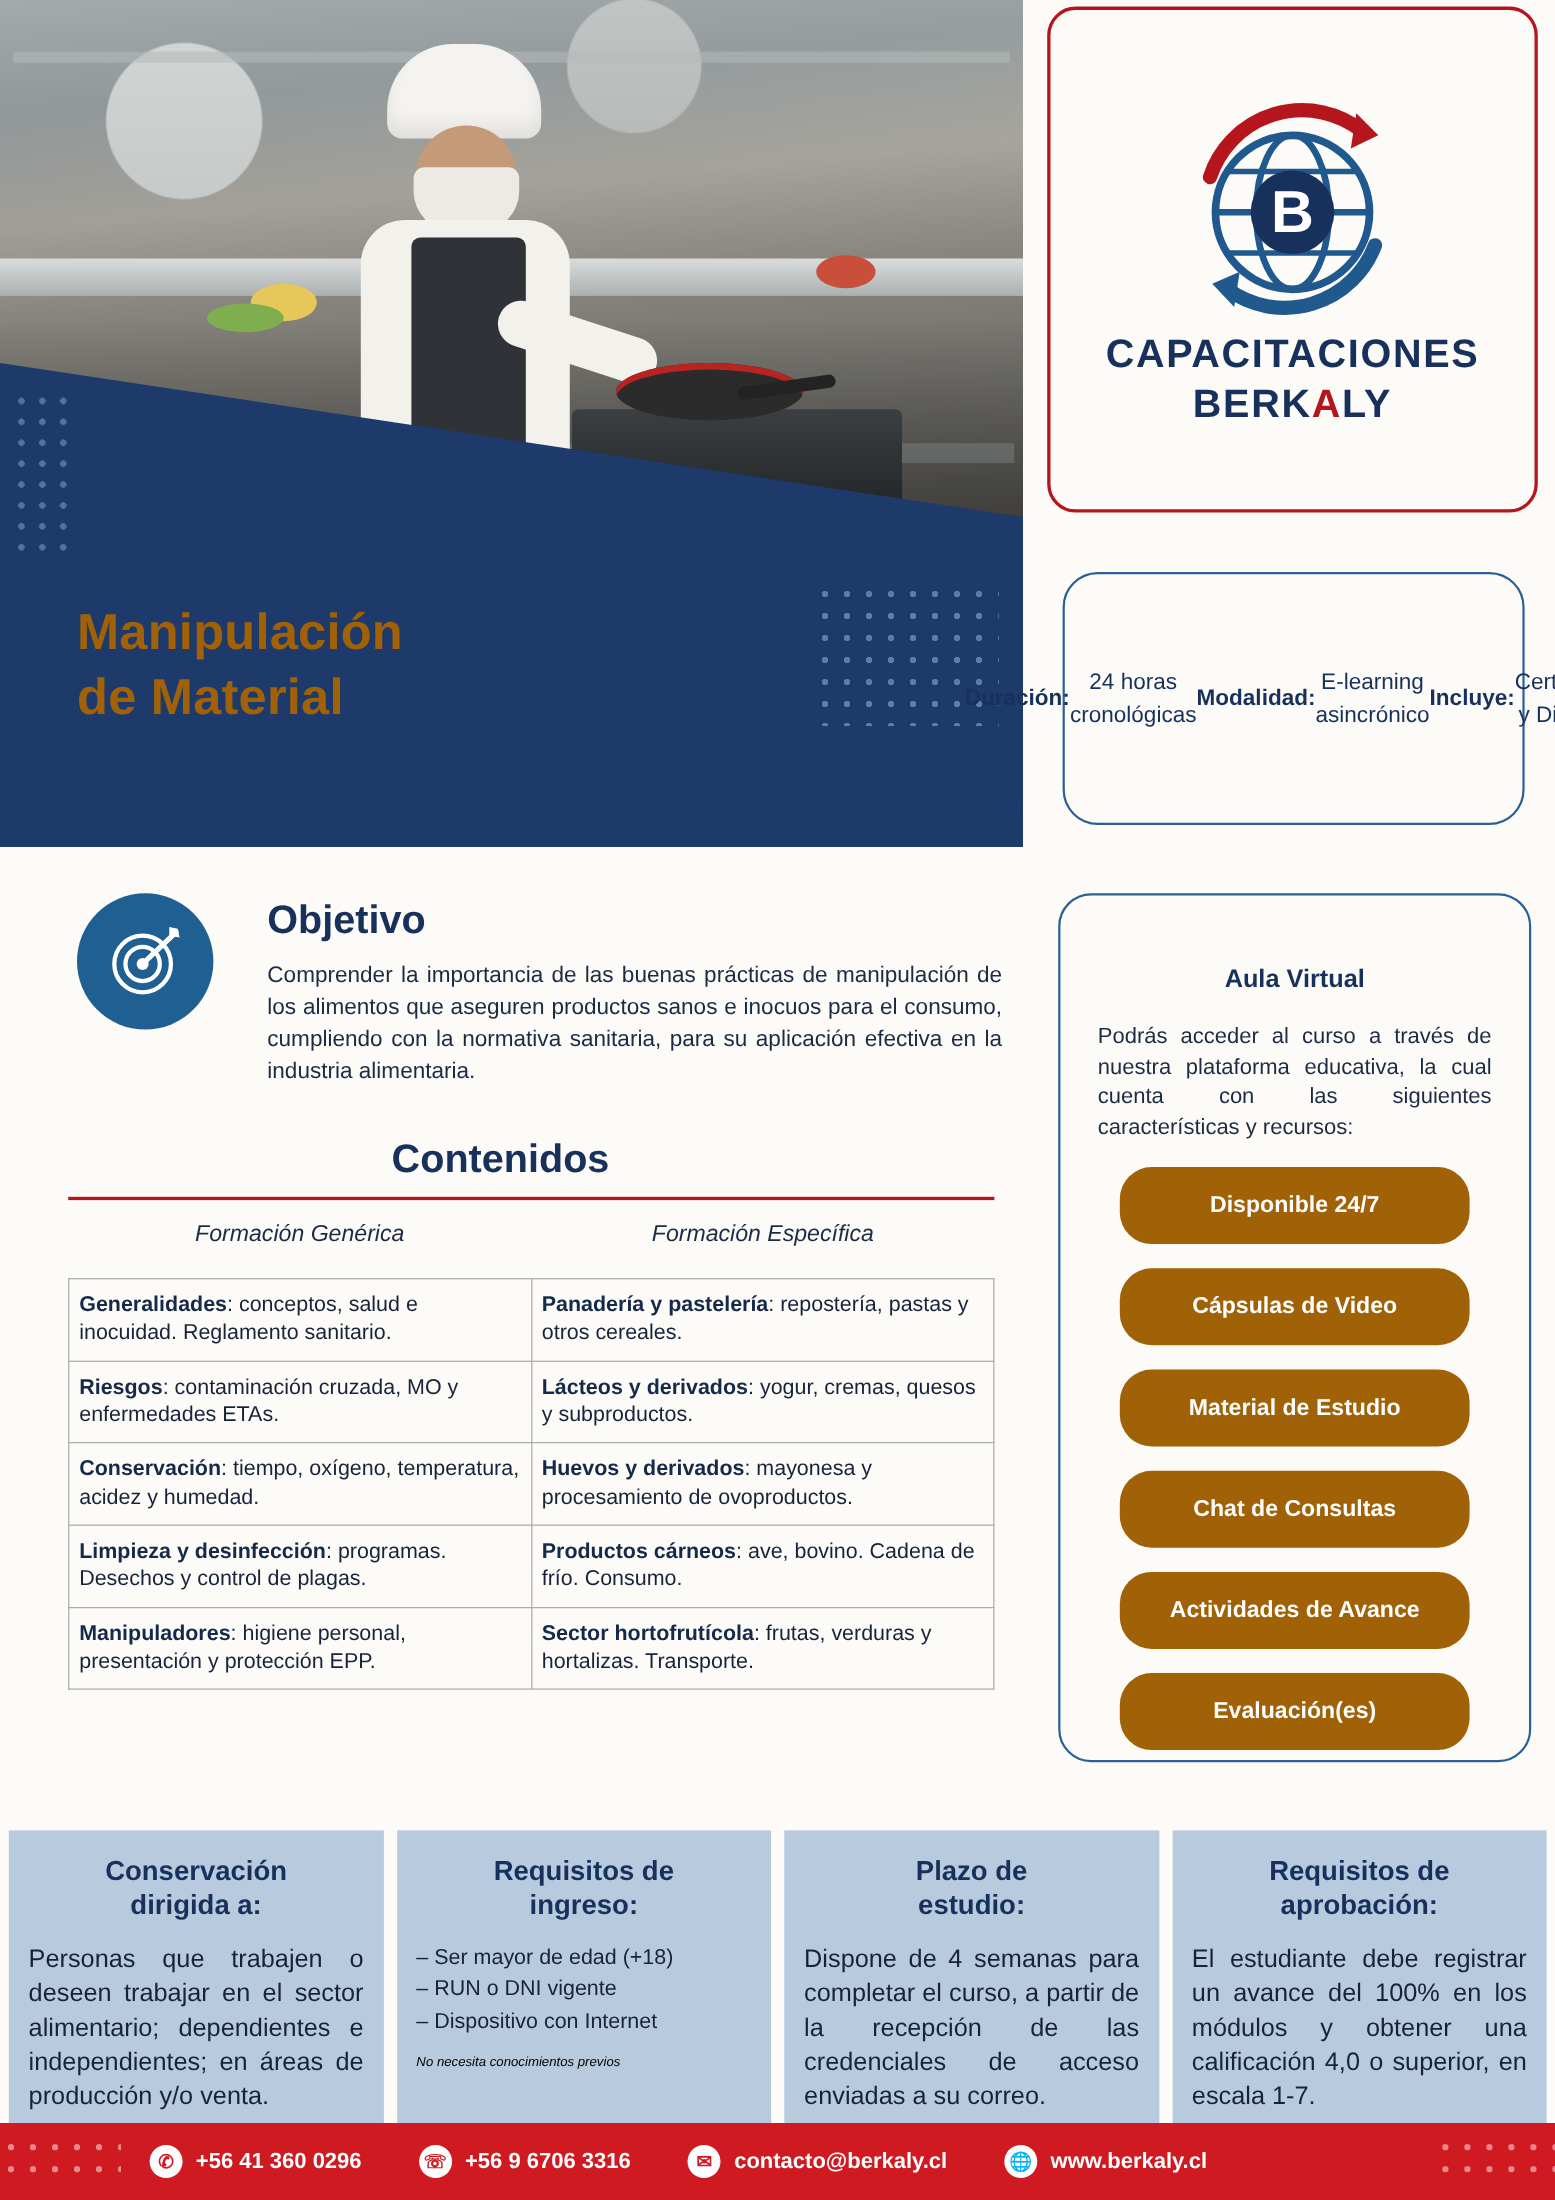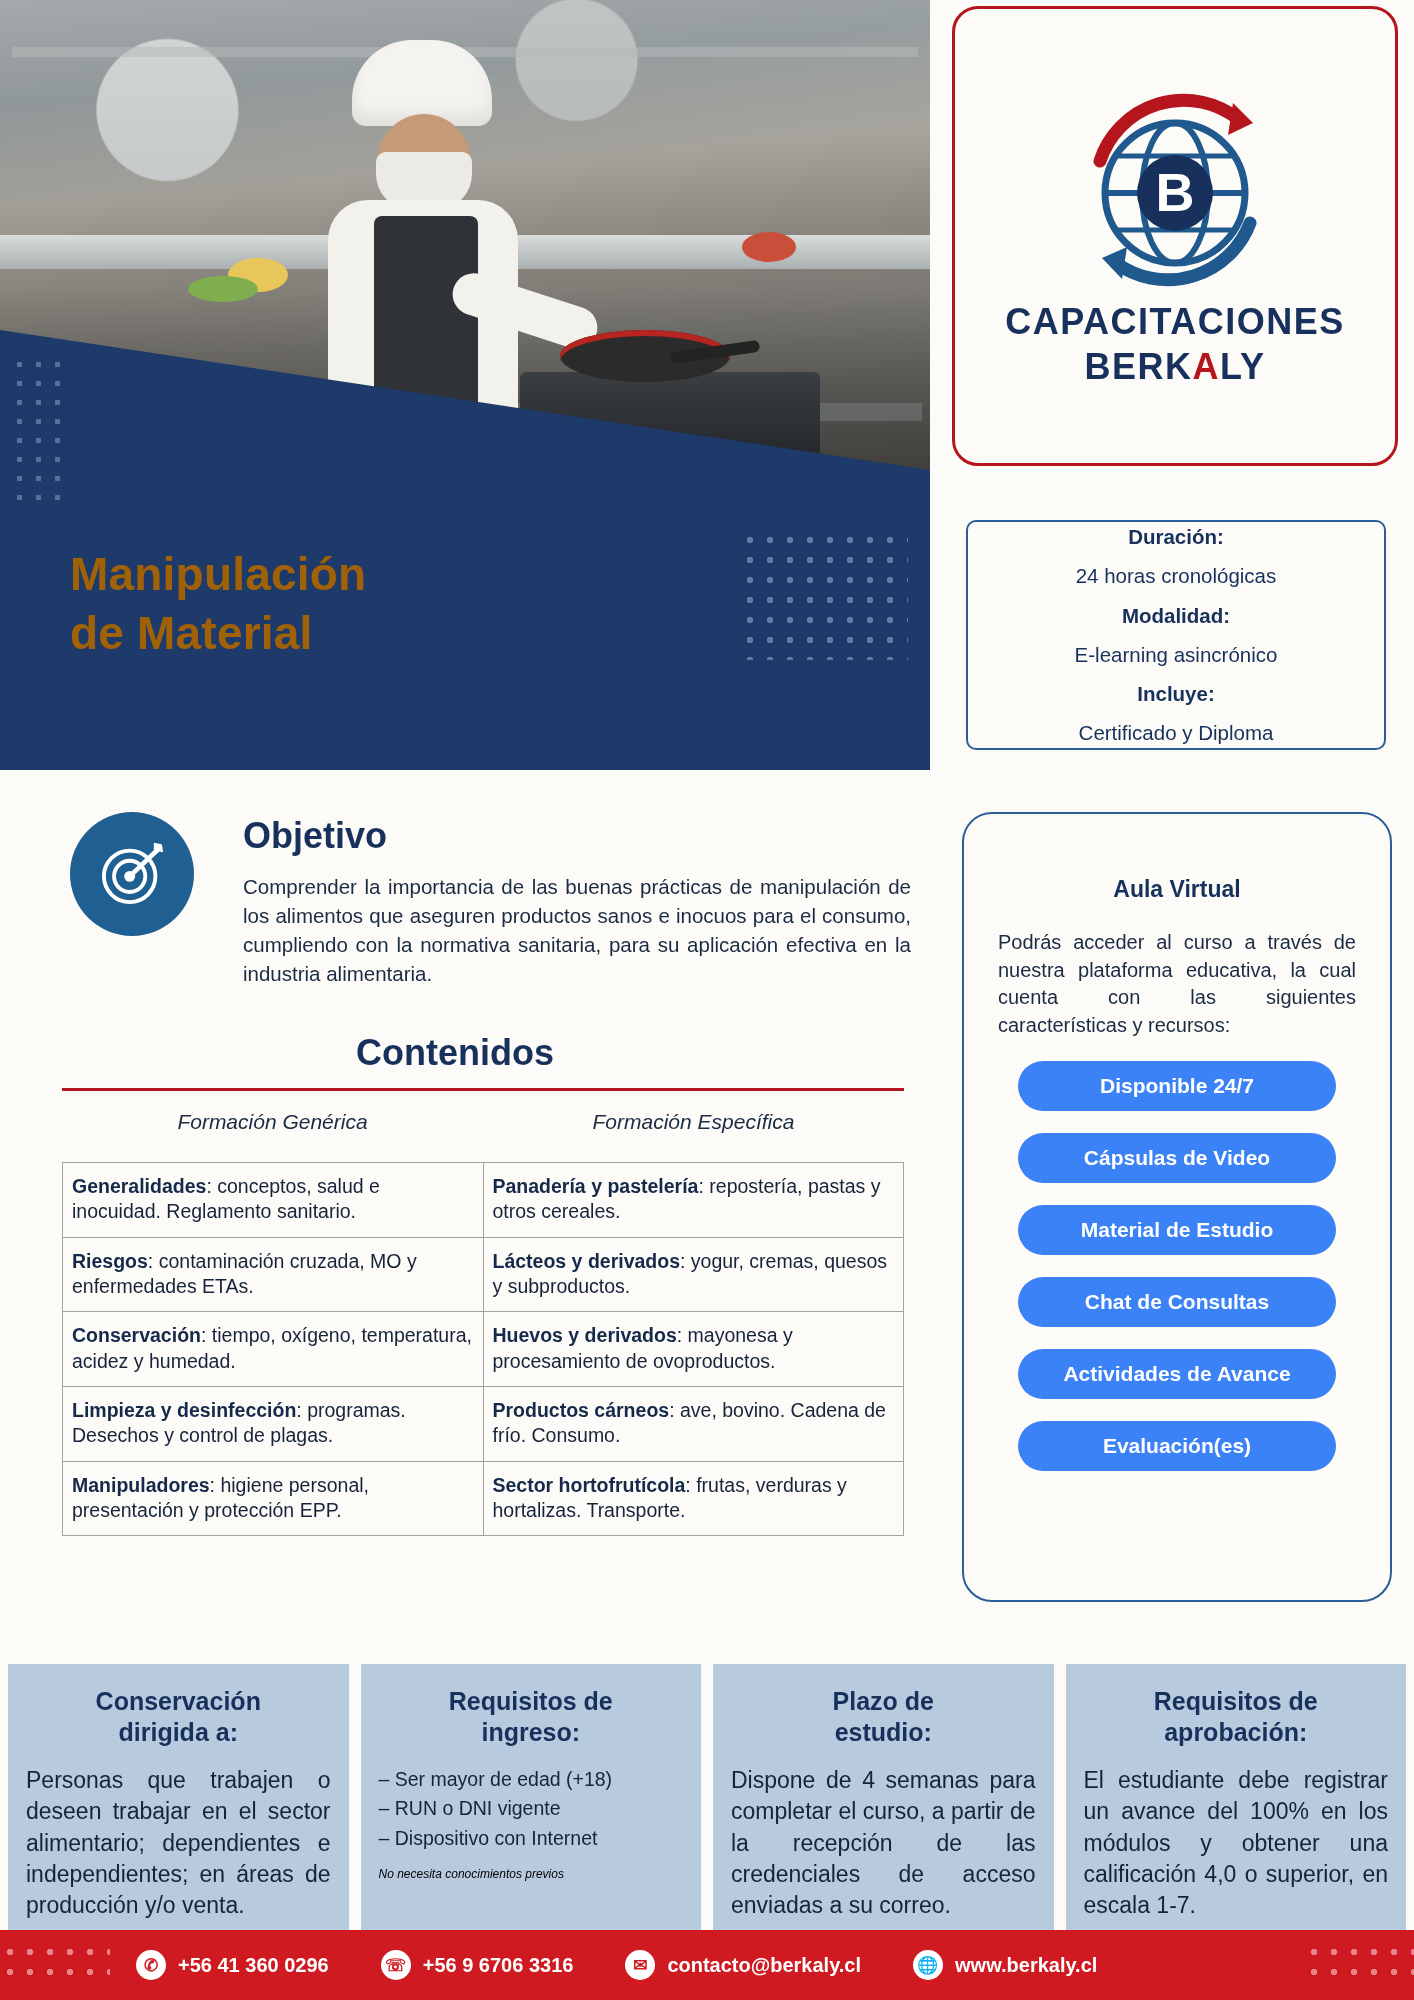--- a/index.html
+++ b/index.html
@@ -159,23 +159,23 @@
     letter-spacing: 1.5px; line-height: 1.25; text-align:center;
   }
   .brand .accent { color: #b5151d; }
 
   
   .info-card {
     position: absolute;
     left: 966px; top: 520px;
     width: 420px; height: 230px;
     border: 2px solid #2a6096;
-    border-radius: 10px;
-    display: flex; flex-direction: column;
-    align-items: center; justify-content: space-between;
+    border-radius: 32px;
+    display: flex; flex-direction: row;
+    align-items: center; justify-content: center;
     color: #17315c;
     font-size: 20.5px;
     line-height: 1.45;
     text-align: center;
   }
   .info-card b { color: #17315c; }
 
   
   .obj-icon {
     position: absolute; left: 70px; top: 812px;
@@ -238,22 +238,22 @@
     margin-top: 62px; text-align:center;
     font-size: 23px; color:#17315c;
   }
   .aula p {
     margin: 26px 34px 0 34px;
     font-size: 20px; line-height: 1.38; color:#1b2b44;
     text-align: justify;
   }
   .pill {
     margin: 22px auto 0 auto;
-    width: 318px; height: 50px;
-    background: #3b82f6;
+    width: 318px; height: 70px;
+    background: #a16207;
     border-radius: 29px;
     color:#fff; font-size: 21px; font-weight: bold;
     display:flex; align-items:center; justify-content:center;
   }
 
   
   .boxes {
     position:absolute; left: 0; top: 1664px;
     width: 1414px; height: 268px;
     display:flex; gap: 12px; padding: 0 8px;

